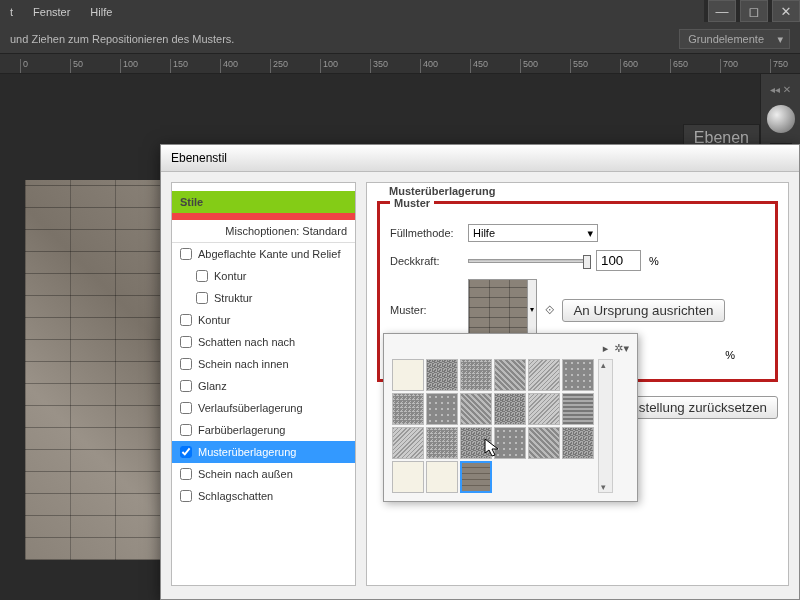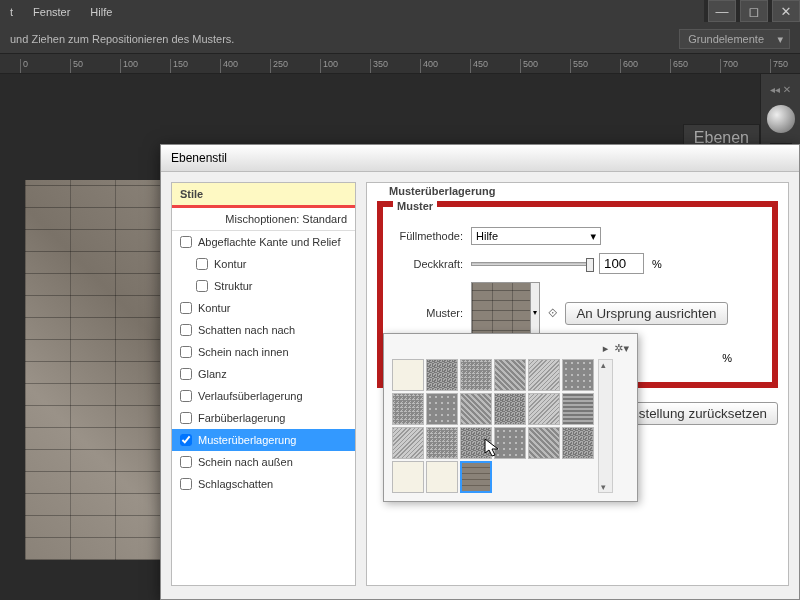--- a/index.html
+++ b/index.html
@@ -28,34 +28,34 @@
     .sphere-icon { width: 28px; height: 28px; margin: 10px auto; border-radius: 50%; background: radial-gradient(circle at 35% 35%, #eee, #666); }
     .tab-controls { color: #888; text-align: center; font-size: 10px; margin-top: 10px; }
     
     .panel-tab { position: absolute; right: 40px; top: 124px; background: #3a3a3a; color: #aaa; padding: 4px 10px; border: 1px solid #222; font-size: 16px; }
     
     .dialog { position: absolute; left: 160px; top: 144px; width: 640px; height: 456px; background: #f0f0f0; border: 1px solid #888; box-shadow: 0 3px 15px rgba(0,0,0,0.5); }
     .dialog-title { background: linear-gradient(#fff, #ddd); padding: 6px 10px; font-size: 12px; border-bottom: 1px solid #bbb; }
     .dialog-body { display: flex; padding: 10px; gap: 10px; height: calc(100% - 30px); }
     
     .styles-panel { width: 185px; border: 1px solid #bbb; background: #fff; }
-    .styles-header { background: #fef9c3; padding: 5px 8px; border-bottom: 3px solid #ef4444; font-weight: bold; color: #444; }
+    .styles-header { background: #84cc16; padding: 5px 8px; border-bottom: 7px solid #ef4444; font-weight: bold; color: #444; margin-top: 8px; }
     .styles-sub { padding: 5px 8px; border-bottom: 1px solid #ddd; color: #333; text-align: right; }
     .style-item { padding: 5px 8px; display: flex; align-items: center; gap: 6px; color: #333; cursor: default; }
     .style-item.indent { padding-left: 24px; }
     .style-item.selected { background: #3399ff; color: #fff; }
     .style-item input[type=checkbox] { width: 12px; height: 12px; }
     
     .settings-panel { flex: 1; border: 1px solid #bbb; background: #fff; padding: 10px; position: relative; }
     .fieldset-title { position: absolute; top: 2px; left: 18px; background: #fff; padding: 0 4px; font-weight: bold; color: #444; }
-    .inner-fieldset { border: 6px solid #b91c1c; padding: 12px 10px 10px 10px; margin-top: 8px; position: relative; }
+    .inner-fieldset { border: 3px solid #b91c1c; padding: 12px 10px 10px 10px; margin-top: 8px; position: relative; }
     .inner-title { position: absolute; top: -7px; left: 10px; background: #fff; padding: 0 4px; font-weight: bold; color: #444; font-size: 11px; }
     
     .form-row { display: flex; align-items: center; gap: 8px; margin: 8px 0; }
-    .form-label { width: 70px; text-align: right; color: #333; }
+    .form-label { width: 70px; color: #333; }
     .select { border: 1px solid #999; padding: 2px 4px; background: #fff; width: 130px; position: relative; }
     .select::after { content: "▾"; position: absolute; right: 4px; }
     .slider-track { width: 120px; height: 4px; background: linear-gradient(#bbb,#ddd); border: 1px solid #999; position: relative; }
     .slider-thumb { position: absolute; right: -4px; top: -5px; width: 8px; height: 14px; background: #eee; border: 1px solid #666; }
     .num-input { width: 45px; border: 1px solid #999; padding: 2px 4px; text-align: left; background: #fff; }
     
     .pattern-preview { width: 60px; height: 60px; border: 1px solid #999; display: inline-block; background:
       repeating-linear-gradient(0deg, rgba(0,0,0,0.3) 0, rgba(0,0,0,0.3) 1px, transparent 1px, transparent 10px),
       repeating-linear-gradient(90deg, rgba(0,0,0,0.25) 0, rgba(0,0,0,0.25) 1px, transparent 1px, transparent 20px),
       #8a8278;

